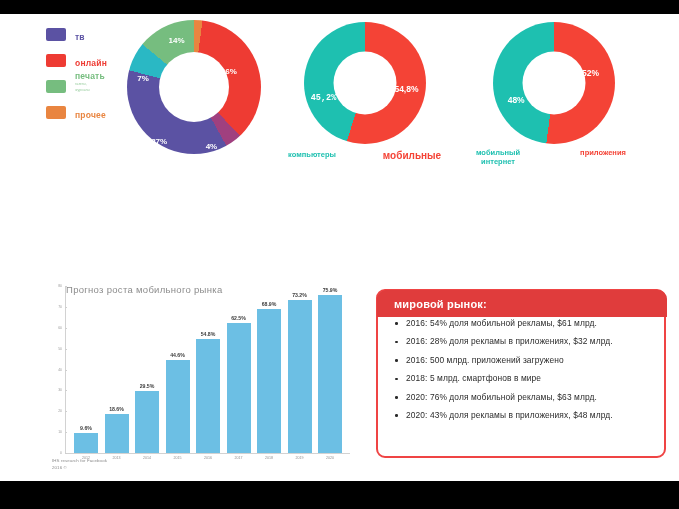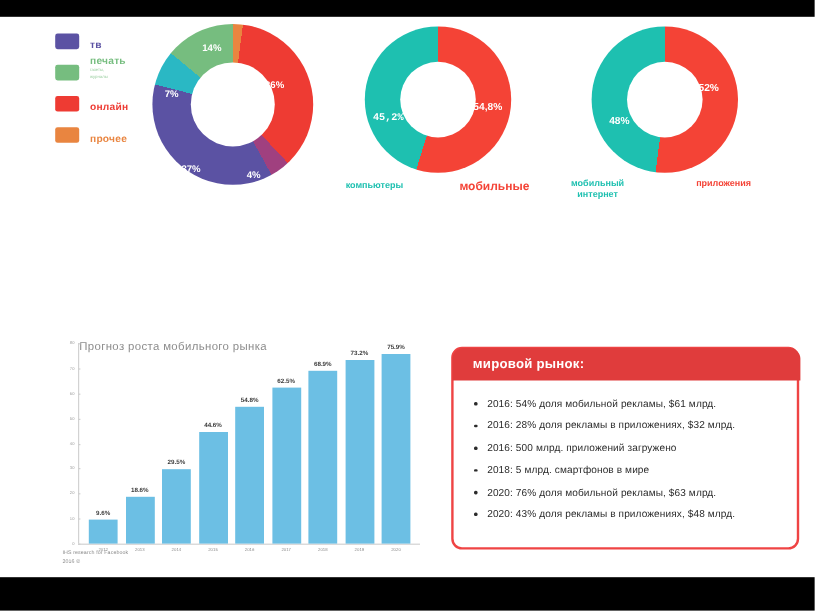--- a/index.html
+++ b/index.html
@@ -76,21 +76,21 @@
   #panel-header{
     position:absolute;left:-1px;top:-1px;width:290px;height:27px;
     background:#e03c3c;border-radius:9px 9px 0 0;
     display:flex;align-items:center;
   }
   #panel-header span{
     color:#ffffff;font-size:11px;font-weight:bold;margin-left:17px;letter-spacing:.2px;
   }
   #panel-list{
     position:absolute;left:0;top:27px;width:290px;
-    margin:0;padding:13px 14px 0 28px;box-sizing:border-box;list-style:none;
+    margin:0;padding:0 14px 0 28px;box-sizing:border-box;list-style:none;
   }
   #panel-list li{
     position:relative;font-size:8.4px;color:#2b2b2b;
     line-height:1.42;margin-bottom:6.5px;letter-spacing:.1px;
   }
   #panel-list li::before{
     content:"";position:absolute;left:-11px;top:4.3px;
     width:2.6px;height:2.6px;border-radius:50%;background:#2b2b2b;
   }
 </style>
@@ -101,30 +101,30 @@
 <div class="bar-bottom"></div>
 
 <div id="legend">
     <div class="legend-row">
       <div class="legend-swatch" style="background: rgb(91, 82, 163);"></div>
       <div class="legend-texts">
         <div class="legend-label" style="color: rgb(91, 82, 163);">тв</div>
       </div>
     </div>
     <div class="legend-row">
+      <div class="legend-swatch" style="background: rgb(238, 59, 51);"></div>
+      <div class="legend-texts">
+        <div class="legend-label" style="color: rgb(238, 59, 51);">онлайн</div>
+      </div>
+    </div>
+    <div class="legend-row">
       <div class="legend-swatch" style="background: rgb(118, 189, 127);"></div>
       <div class="legend-texts">
         <div class="legend-label" style="color: rgb(118, 189, 127);">печать</div>
         <div class="legend-sub" style="color: rgb(118, 189, 127);">газеты,<br>журналы</div>
-      </div>
-    </div>
-    <div class="legend-row">
-      <div class="legend-swatch" style="background: rgb(238, 59, 51);"></div>
-      <div class="legend-texts">
-        <div class="legend-label" style="color: rgb(238, 59, 51);">онлайн</div>
       </div>
     </div>
     <div class="legend-row">
       <div class="legend-swatch" style="background: rgb(233, 133, 64);"></div>
       <div class="legend-texts">
         <div class="legend-label" style="color: rgb(233, 133, 64);">прочее</div>
       </div>
     </div>
   </div>
 

